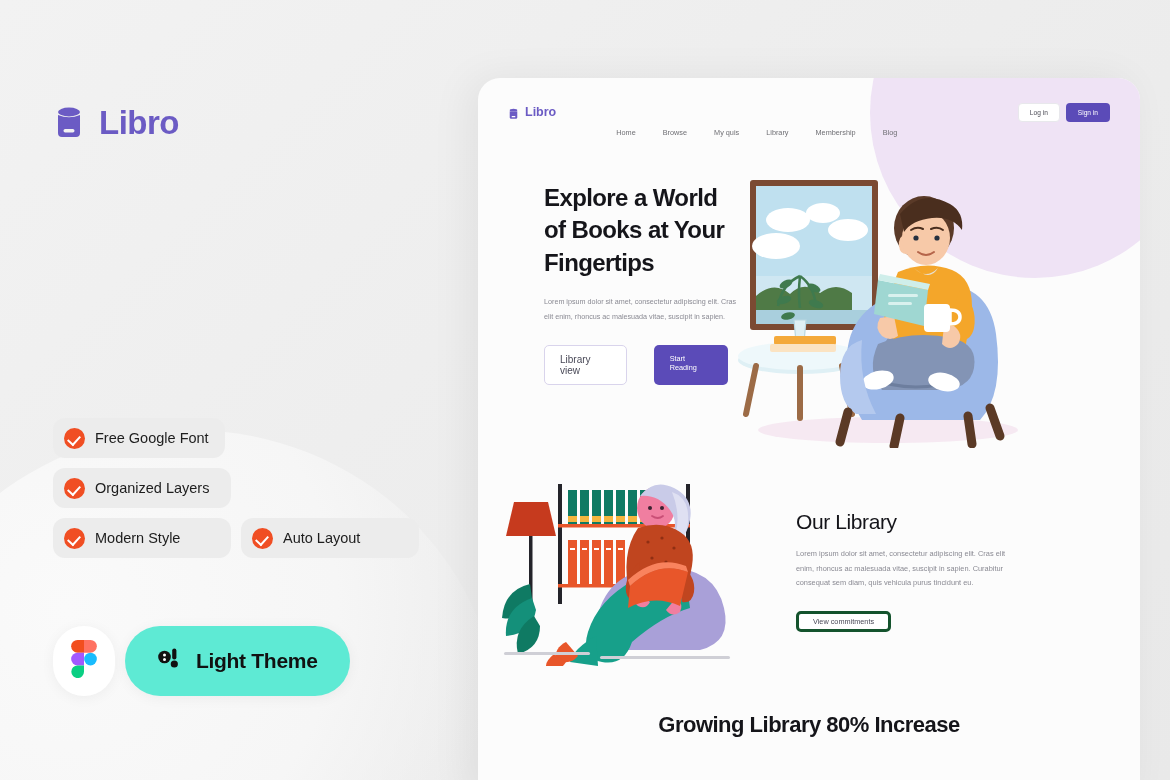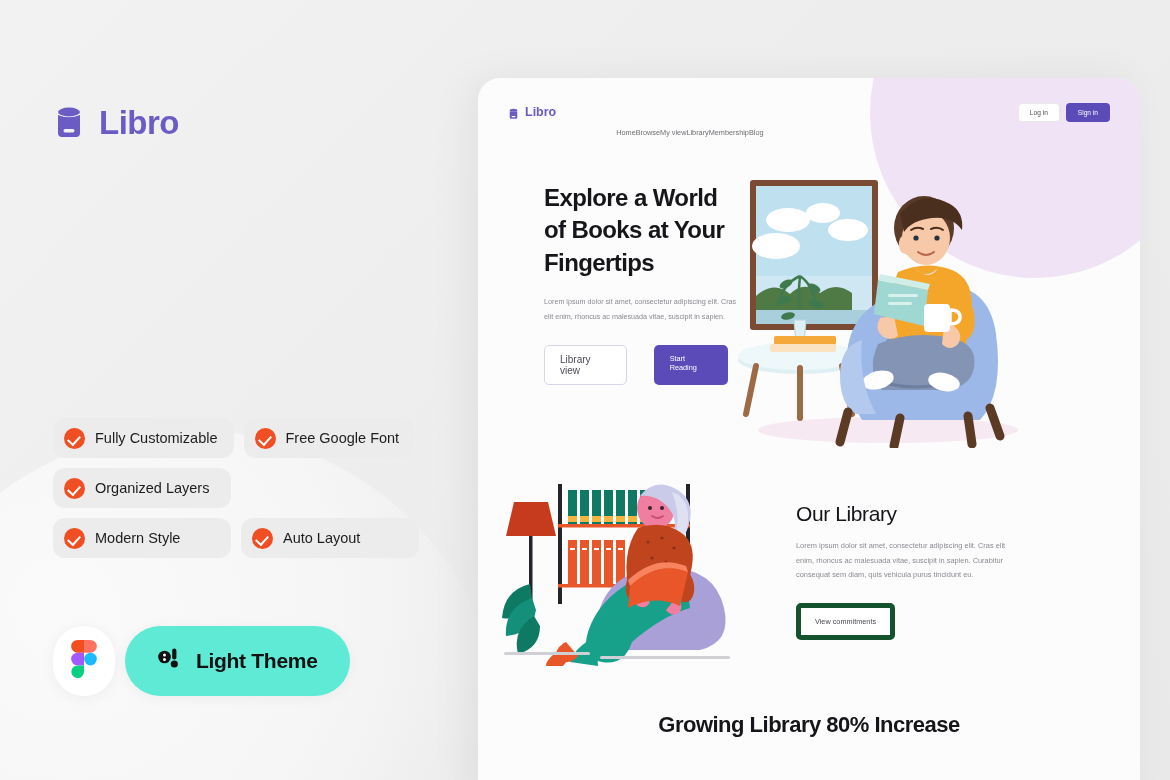--- a/index.html
+++ b/index.html
@@ -67,21 +67,21 @@
   .corner-blob{
     position:absolute; right:-60px; top:-130px; width:330px; height:330px;
     background:#efe3f5; border-radius:50%;
   }
   .mock-inner{ position:relative; z-index:2; }
 
   .m-nav{ display:flex; align-items:center; padding:20px 30px 0 30px; height:48px; }
   .m-logo{ display:flex; align-items:center; gap:6px; }
   .m-logo-mark{ width:11px; height:12px; position:relative; }
   .m-logo-text{ font-size:12.5px; font-weight:700; color:#6b5bc4; }
-  .m-links{ display:flex; margin-left:60px;margin-top:40px; }
+  .m-links{ display:flex; gap:27px; margin-left:60px;margin-top:40px; }
   .m-link{ font-size:7.3px; color:#6f6f74; white-space:nowrap; }
   .m-auth{ margin-left:auto; display:flex; gap:6px; }
   .btn-login{
     background:#fff; border:1px solid #e8e8ec; border-radius:4px;
     font-size:6.6px; color:#4b4b55; padding:5px 11px;
   }
   .btn-signin{
     background:#5b4bb8; border-radius:4px; color:#fff;
     font-size:6.6px; padding:6px 12px;
   }
@@ -101,22 +101,22 @@
   }
   .hero-art{ flex:1; position:relative; height:280px; }
 
   .sec2{ display:flex; align-items:center; padding:28px 0 0 0; }
   .sec2-art{ width:300px; position:relative; height:190px; padding-left:22px; }
   .sec2-copy{ width:260px; padding-left:18px; }
   .sec2-title{ font-size:21px; font-weight:400; color:#15151a; letter-spacing:-.4px; }
   .sec2-body{ font-size:7.4px; line-height:2.0; color:#8a8a93; margin-top:13px; width:215px; }
   .sec2-btn{
     display:inline-block; margin-top:20px;
-    background:#fff; border:5px solid #14532d; border-radius:5px;
-    font-size:7.3px; color:#4a4a58; padding:9px 14px;
+    background:#fff; border:3px solid #14532d; border-radius:5px;
+    font-size:7.3px; color:#4a4a58; padding:3px 14px;
   }
 
   .sec3-title{
     text-align:center; font-size:22px; font-weight:700; color:#15151a;
     margin-top:46px; letter-spacing:-.5px;
   }
 </style>
 </head>
 <body>
 
@@ -131,24 +131,20 @@
         <path d="M5 9 Q16 13.5 27 9 L27 27 Q27 31 23 31 L9 31 Q5 31 5 27 Z" fill="#6b5bc4"></path>
         <rect x="10.5" y="23" width="11" height="3.4" rx="1.7" fill="#f2f2f2"></rect>
       </svg>
     </span>
     <span class="brand-name">Libro</span>
   </div>
 
 
   <div class="features">
     <div class="feat-row">
-      <div class="feat">
-        <span class="check"></span>
-        <span class="feat-label">Fully Customizable</span>
-      </div>
       <div class="feat">
         <span class="check"></span>
         <span class="feat-label">Free Google Font</span>
       </div>
     </div>
     <div class="feat-row">
       <div class="feat" style="min-width:178px">
         <span class="check"></span>
         <span class="feat-label">Organized Layers</span>
       </div>
@@ -204,21 +200,21 @@
             <ellipse cx="16" cy="6" rx="11" ry="4.4" fill="#6b5bc4"></ellipse>
             <path d="M5 9 Q16 13.5 27 9 L27 27 Q27 31 23 31 L9 31 Q5 31 5 27 Z" fill="#6b5bc4"></path>
             <rect x="10.5" y="23" width="11" height="3.4" rx="1.7" fill="#fcfcfc"></rect>
           </svg>
         </span>
         <span class="m-logo-text">Libro</span>
       </div>
       <div class="m-links">
         <span class="m-link">Home</span>
         <span class="m-link">Browse</span>
-        <span class="m-link">My view</span>
+        <span class="m-link">My quis</span>
         <span class="m-link">Library</span>
         <span class="m-link">Membership</span>
         <span class="m-link">Blog</span>
       </div>
       <div class="m-auth">
         <span class="btn-login">Log in</span>
         <span class="btn-signin">Sign in</span>
       </div>
     </div>
 

